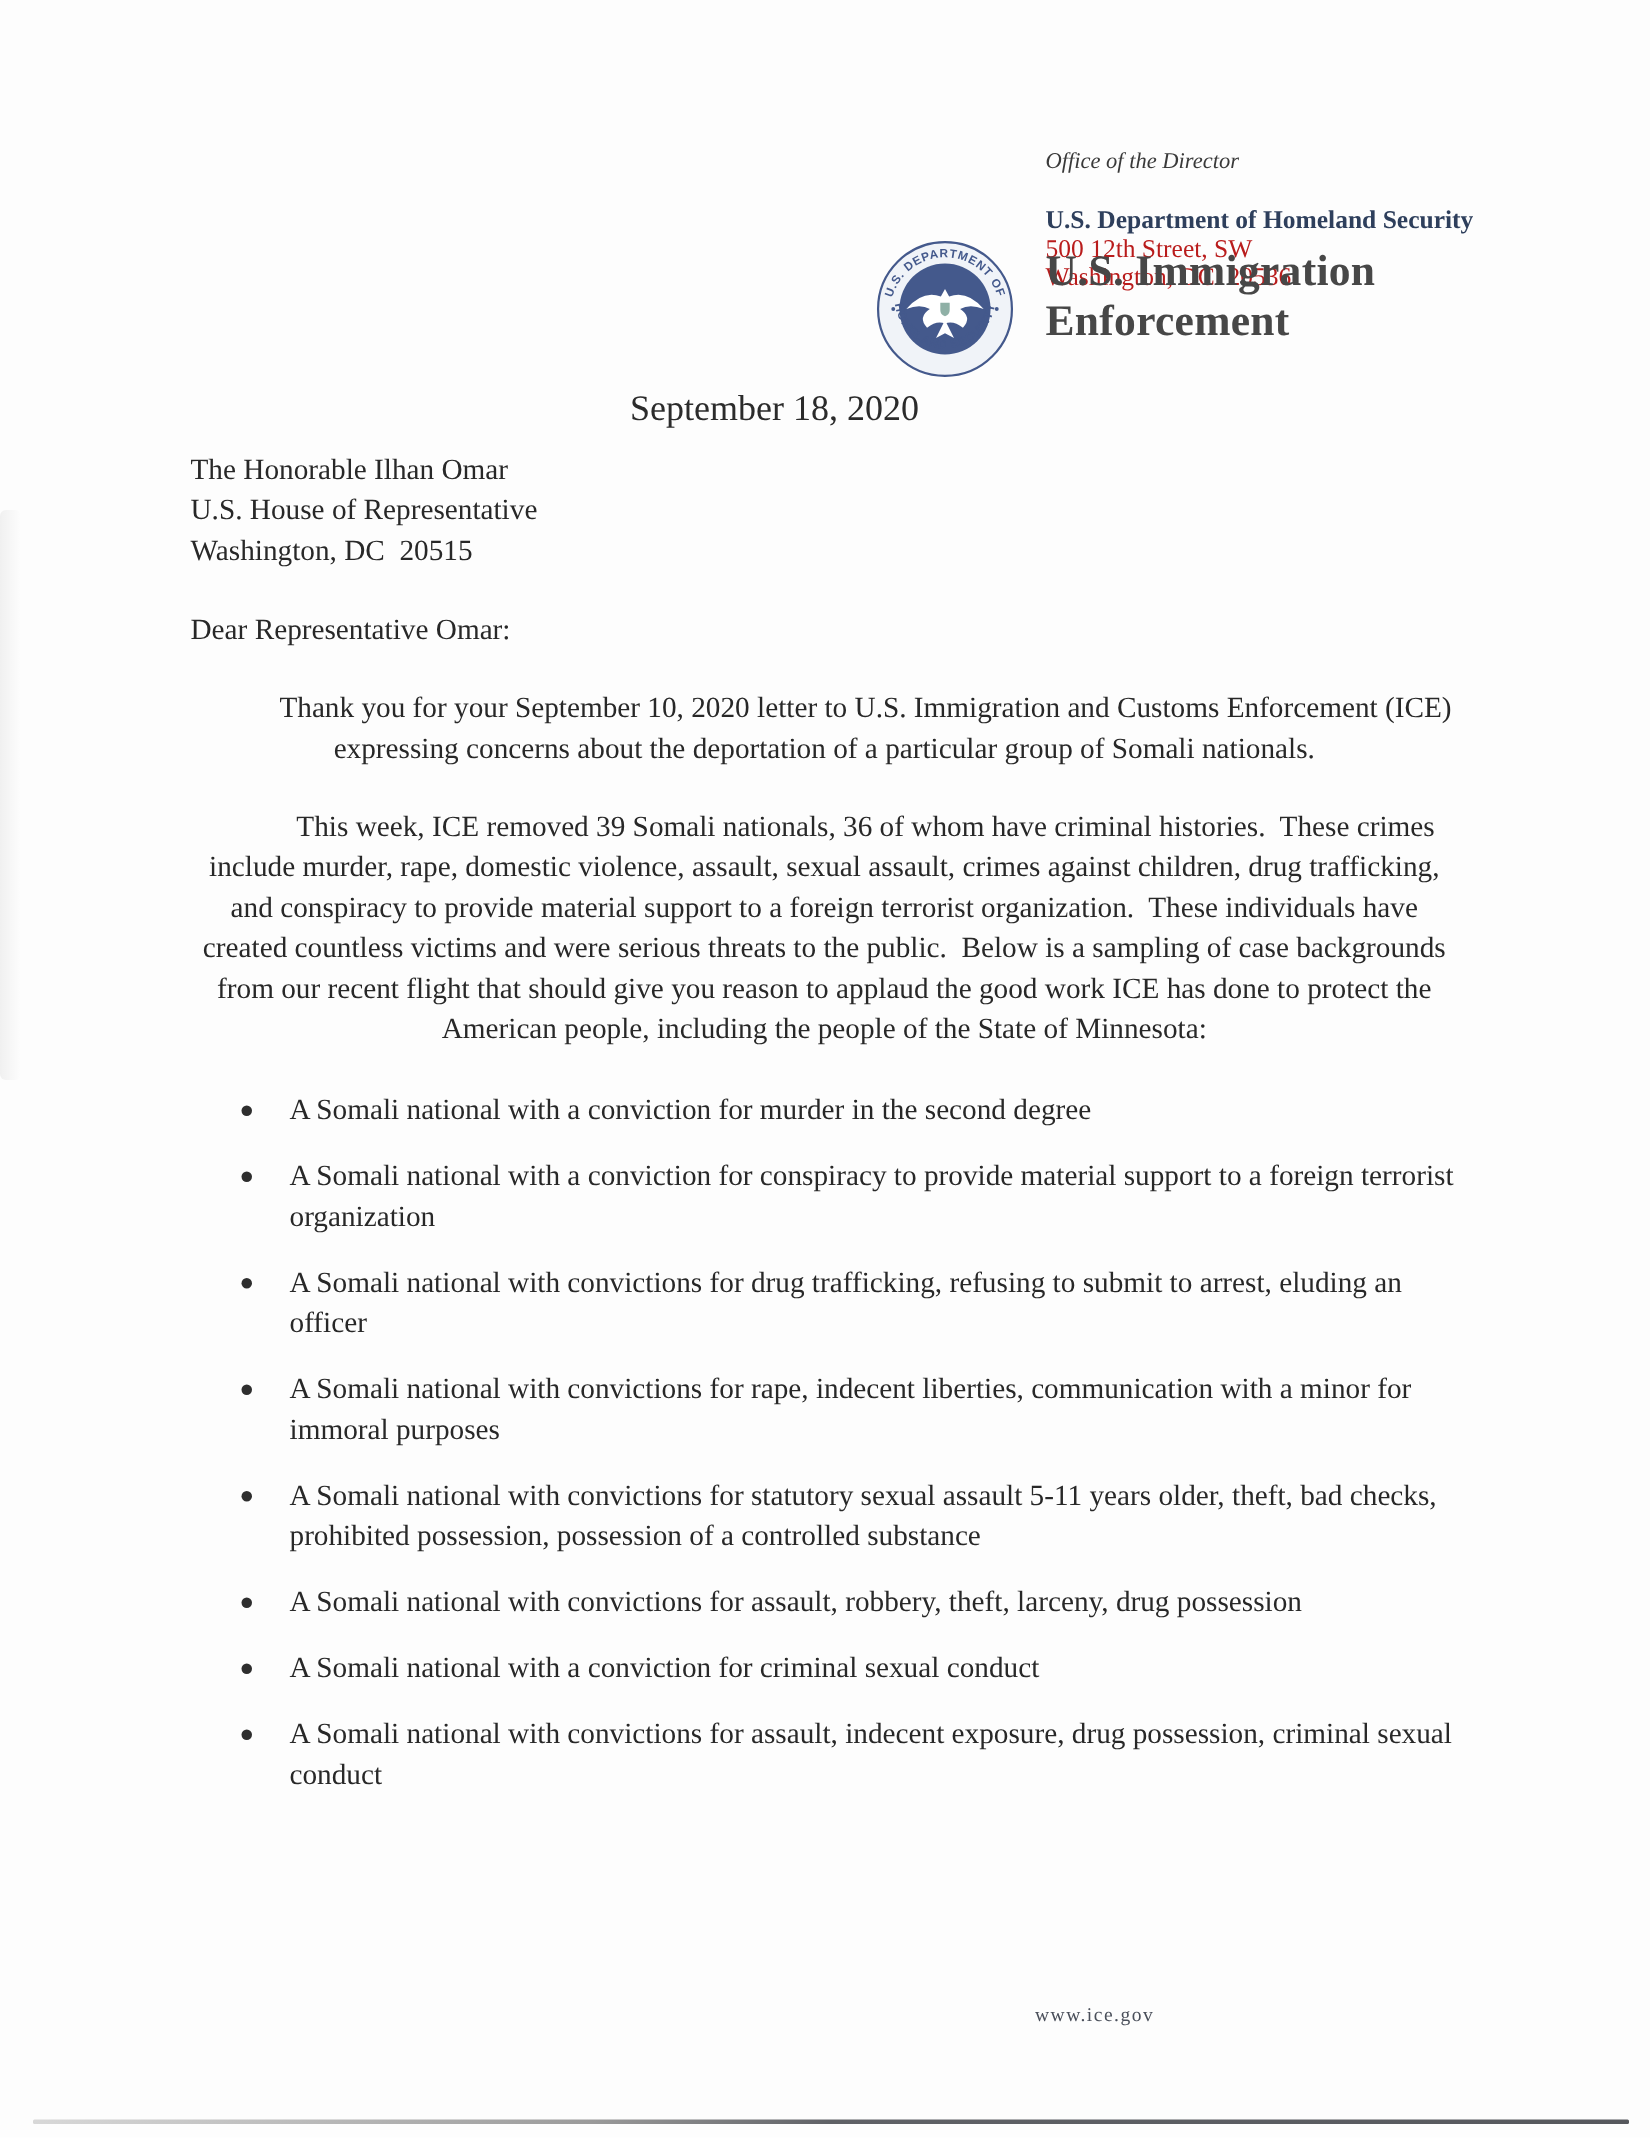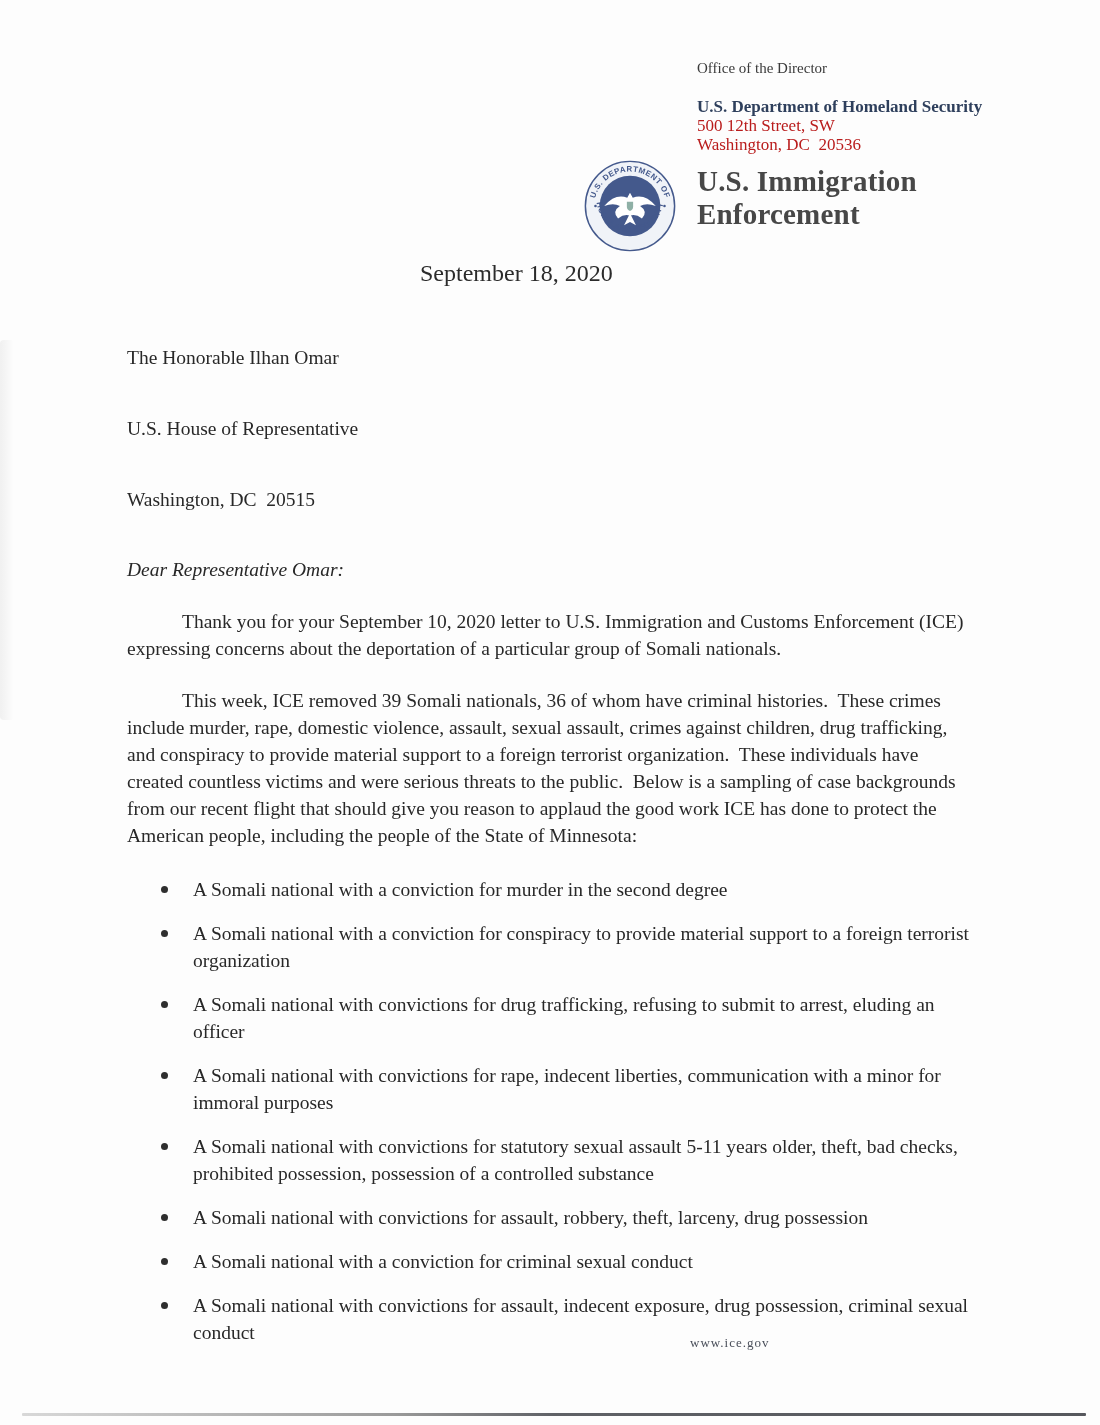--- a/index.html
+++ b/index.html
@@ -21,22 +21,23 @@
     background: linear-gradient(to right, rgba(0,0,0,0.05), rgba(0,0,0,0));
     border-radius: 4px;
   }
 
   
   .header-right {
     position: absolute; left: 697px; top: 60px; width: 330px;
     font-family: "Liberation Serif", serif;
   }
   .office-title {
-    font-size: 15px; color: #3a3a3a;
+    font-style: italic; font-size: 15px; color: #3a3a3a;
     white-space: pre-wrap;
+    margin-top: 40px;
   }
   .dept-block { margin-top: 20px; font-size: 17px; line-height: 19px; color: #33435f; }
   .dept-name { font-weight: bold; color: #2e3f5c; white-space: pre-wrap; }
   .addr-line { color: #b91c1c; white-space: pre-wrap; }
 
   .seal {
     position: absolute; left: 584px; top: 160px; width: 92px; height: 92px;
   }
 
   .agency-wordmark {
@@ -48,23 +49,23 @@
 
   
   .date-line {
     position: absolute; left: 420px; top: 260px;
     font-size: 24px; color: #2b2b2b; white-space: pre-wrap;
   }
   .letter-body {
     position: absolute; left: 127px; top: 300px; width: 845px;
     font-size: 19.5px; line-height: 27px; color: #282828;
   }
-  .recipient div { white-space: pre-wrap; margin-top: 44px; }
-  .salutation { margin-top: 43px; white-space: pre-wrap; font-style: italic; }
-  .para { margin-top: 25px; text-indent: 55px; white-space: pre-wrap; text-align: left; }
+  .recipient div { white-space: pre-wrap; }
+  .salutation { margin-top: 26px; white-space: pre-wrap; }
+  .para { margin-top: 25px; text-indent: 55px; white-space: pre-wrap; text-align: center; }
   .bullet-list { margin-top: 27px; list-style: none; }
   .bullet-list li {
     position: relative; padding-left: 66px; margin-bottom: 17px;
     white-space: pre-wrap;
   }
   .bullet-list li .bullet-dot {
     position: absolute; left: 34px; top: 10px;
     width: 7px; height: 7px; border-radius: 50%;
     background: #2e2e2e;
   }

